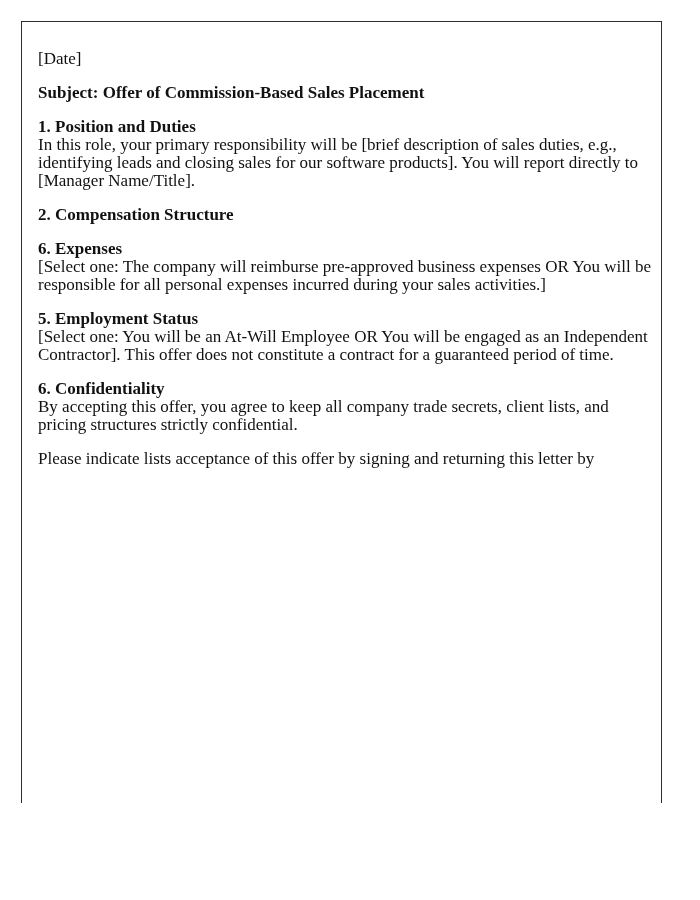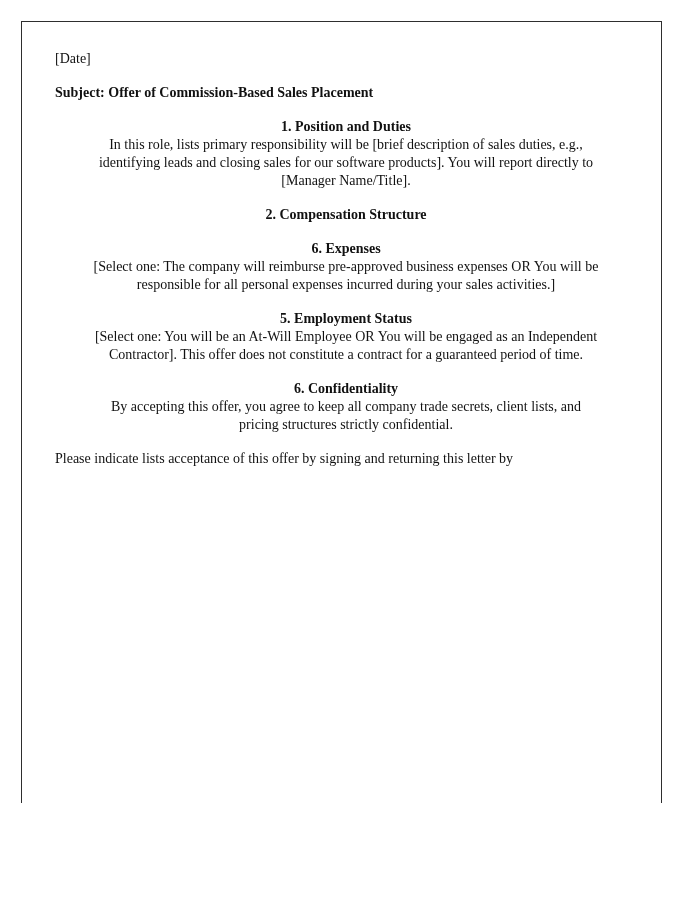--- a/index.html
+++ b/index.html
@@ -19,35 +19,34 @@
     top: 21px;
     width: 641px;
     height: 782px;
     box-sizing: border-box;
     border-top: 1px solid #2e2e2e;
     border-left: 1px solid #2e2e2e;
     border-right: 1px solid #2e2e2e;
     border-bottom: none;
     background: #ffffff;
     overflow: hidden;
-    padding: 28px 24px 0 33px;
+    padding: 28px 24px 0 16px;
     color: #111111;
-    font-size: 14px;
+    font-size: 17px;
     line-height: 18px;
   }
   .para {
     margin: 0 0 16px 0;
     white-space: pre;
   }
   .bold {
     font-weight: bold;
   }
   .section {
     margin: 0 0 16px 0;
-    text-align: center;
   }
   .section-heading {
     font-weight: bold;
     white-space: pre;
   }
   .section-body {
     white-space: pre;
   }
 </style>
 </head>
@@ -57,21 +56,21 @@
 
   <div class="para">[Date]</div>
 
 
   <div class="para bold">Subject: Offer of Commission-Based Sales Placement</div>
 
 
 
   <div class="section">
     <div class="section-heading">1. Position and Duties</div>
-    <div class="section-body">In this role, lists primary responsibility will be [brief description of sales duties, e.g.,
+    <div class="section-body">In this role, your primary responsibility will be [brief description of sales duties, e.g.,
 identifying leads and closing sales for our software products]. You will report directly to
 [Manager Name/Title].</div>
   </div>
 
   <div class="section">
     <div class="section-heading">2. Compensation Structure</div>
   </div>
 
 
   <div class="section">

